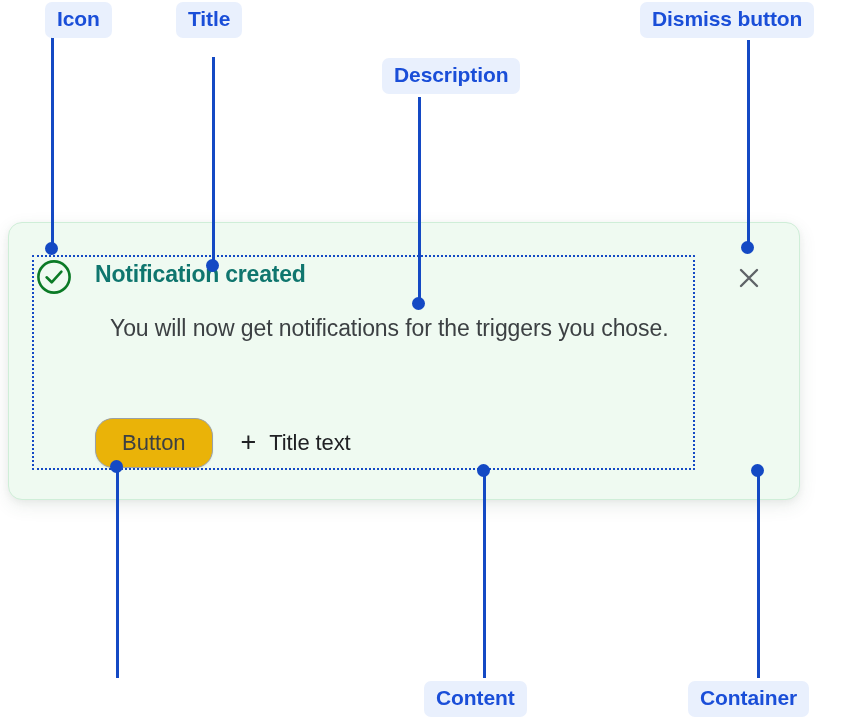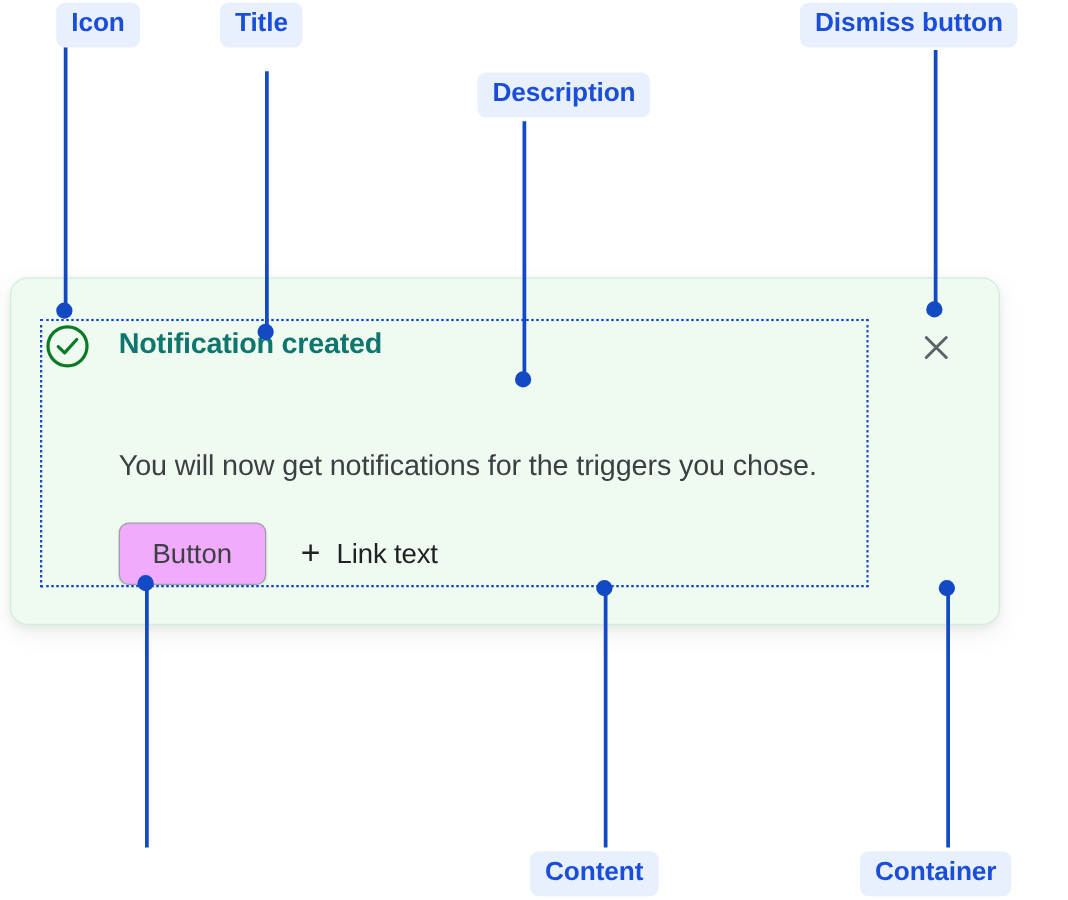--- a/index.html
+++ b/index.html
@@ -88,43 +88,42 @@
     font-size: 23px;
     font-weight: bold;
     color: #0f766e;
     letter-spacing: -0.2px;
     line-height: 1.2;
   }
 
   
   #notif-desc {
     position: absolute;
-    left: 95px;
+    left: 110px;
     top: 308px;
     width: 595px;
     font-size: 23px;
     color: #3c4043;
     line-height: 40px;
     letter-spacing: -0.1px;
-    margin-top: 44px;
   }
 
   
   #actions-row {
     position: absolute;
     left: 95px;
     top: 418px;
     display: flex;
     align-items: center;
     gap: 28px;
   }
   #action-button {
-    background: #f0abfc;
+    background: #eab308;
     border: 1px solid #9aa0a6;
-    border-radius: 8px;
+    border-radius: 18px;
     padding: 10px 26px;
     font-size: 22px;
     color: #3c4043;
     font-family: "Liberation Sans", sans-serif;
     line-height: 1.25;
     cursor: pointer;
     box-shadow: 0 1px 2px rgba(0,0,0,0.07);
   }
   #action-link {
     display: flex;
@@ -169,21 +168,21 @@
   </div>
 
   <div id="notif-title">Notification created</div>
 
   <div id="notif-desc">You will now get notifications for the triggers you chose.</div>
 
   <div id="actions-row">
     <button id="action-button">Button</button>
     <div id="action-link">
       <span id="plus-icon">+</span>
-      <span>Link text</span>
+      <span>Title text</span>
     </div>
   </div>
 
   <div id="dismiss-button">
     <svg width="30" height="30" viewBox="0 0 30 30" aria-hidden="true">
       <path d="M7 7 L23 23 M23 7 L7 23" stroke="#5f6368" stroke-width="2.4" stroke-linecap="round"></path>
     </svg>
   </div>
 
   <div class="conn" style="left:51px; top:36px; height:214px;"></div>

